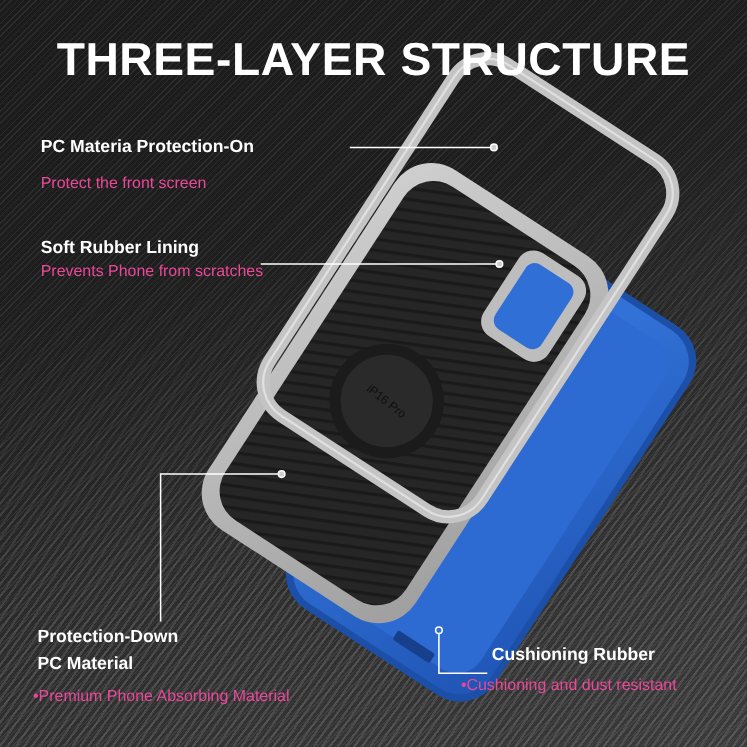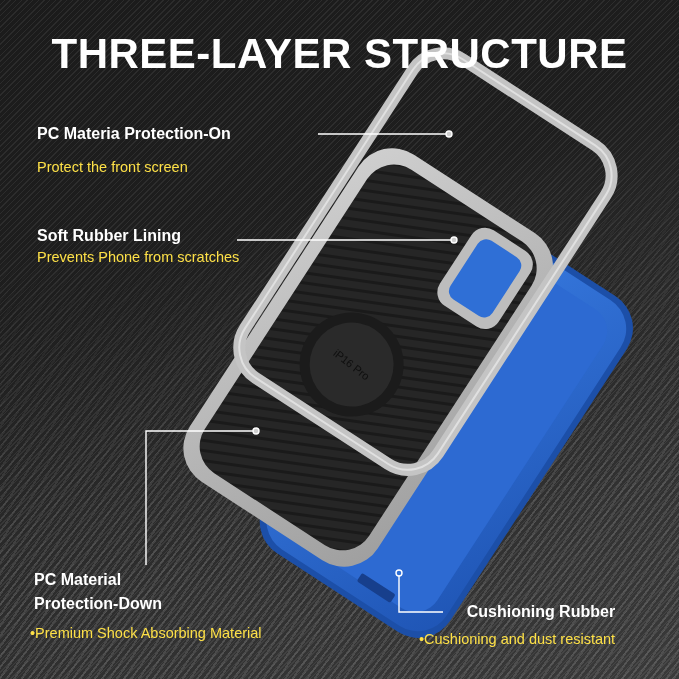--- a/index.html
+++ b/index.html
@@ -20,21 +20,21 @@
       background: repeating-linear-gradient(125deg, rgba(0,0,0,0) 0px, rgba(0,0,0,0) 4px, rgba(140,140,140,0.28) 4px, rgba(140,140,140,0.28) 6px);
       -webkit-mask-image: linear-gradient(170deg, rgba(0,0,0,0) 30%, rgba(0,0,0,1) 75%);
       mask-image: linear-gradient(170deg, rgba(0,0,0,0) 30%, rgba(0,0,0,1) 75%);
     }
     .title {
       position: absolute; left: 0; right: 0; top: 30px;
       text-align: center; font-size: 42px; font-weight: 700; letter-spacing: 0.5px;
     }
     .label { position: absolute; }
     .label .head { font-size: 16px; font-weight: 700; line-height: 24px; white-space: nowrap; }
-    .label .sub { font-size: 14.5px; line-height: 18px; color: #fde047; white-space: nowrap; }
+    .label .sub { font-size: 14.5px; line-height: 18px; color: #ec4899; white-space: nowrap; }
     .art { position: absolute; inset: 0; }
   </style>
 </head>
 <body>
 
 <div class="bg"></div>
 <div class="bg-stripes-bottom"></div>
 
 <svg class="art" width="679" height="679" viewBox="0 0 679 679">
   <defs>
@@ -87,27 +87,27 @@
   </g>
 </svg>
 
 <div class="title">THREE-LAYER STRUCTURE</div>
 
 <div class="label" style="left:37px; top:122px;">
   <div class="head">PC Materia Protection-On</div>
   <div class="sub" style="margin-top:12px;">Protect the front screen</div>
 </div>
 
-<div class="label" style="left:37px; top:224px;">
+<div class="label" style="left:37px; top:214px;">
   <div class="head">Soft Rubber Lining</div>
   <div class="sub" style="margin-top:0;">Prevents Phone from scratches</div>
 </div>
 
 <div class="label" style="left:34px; top:568px;">
+  <div class="head">Protection-Down</div>
   <div class="head">PC Material</div>
-  <div class="head">Protection-Down</div>
-  <div class="sub" style="margin-top:8px; margin-left:-4px;">•Premium Shock Absorbing Material</div>
+  <div class="sub" style="margin-top:8px; margin-left:-4px;">•Premium Phone Absorbing Material</div>
 </div>
 
-<div class="label" style="left:447px; top:600px;text-align:right;">
+<div class="label" style="left:447px; top:584px;">
   <div class="head">Cushioning Rubber</div>
   <div class="sub" style="margin-top:6px; margin-left:-28px;">•Cushioning and dust resistant</div>
 </div>
 
 </body></html>

